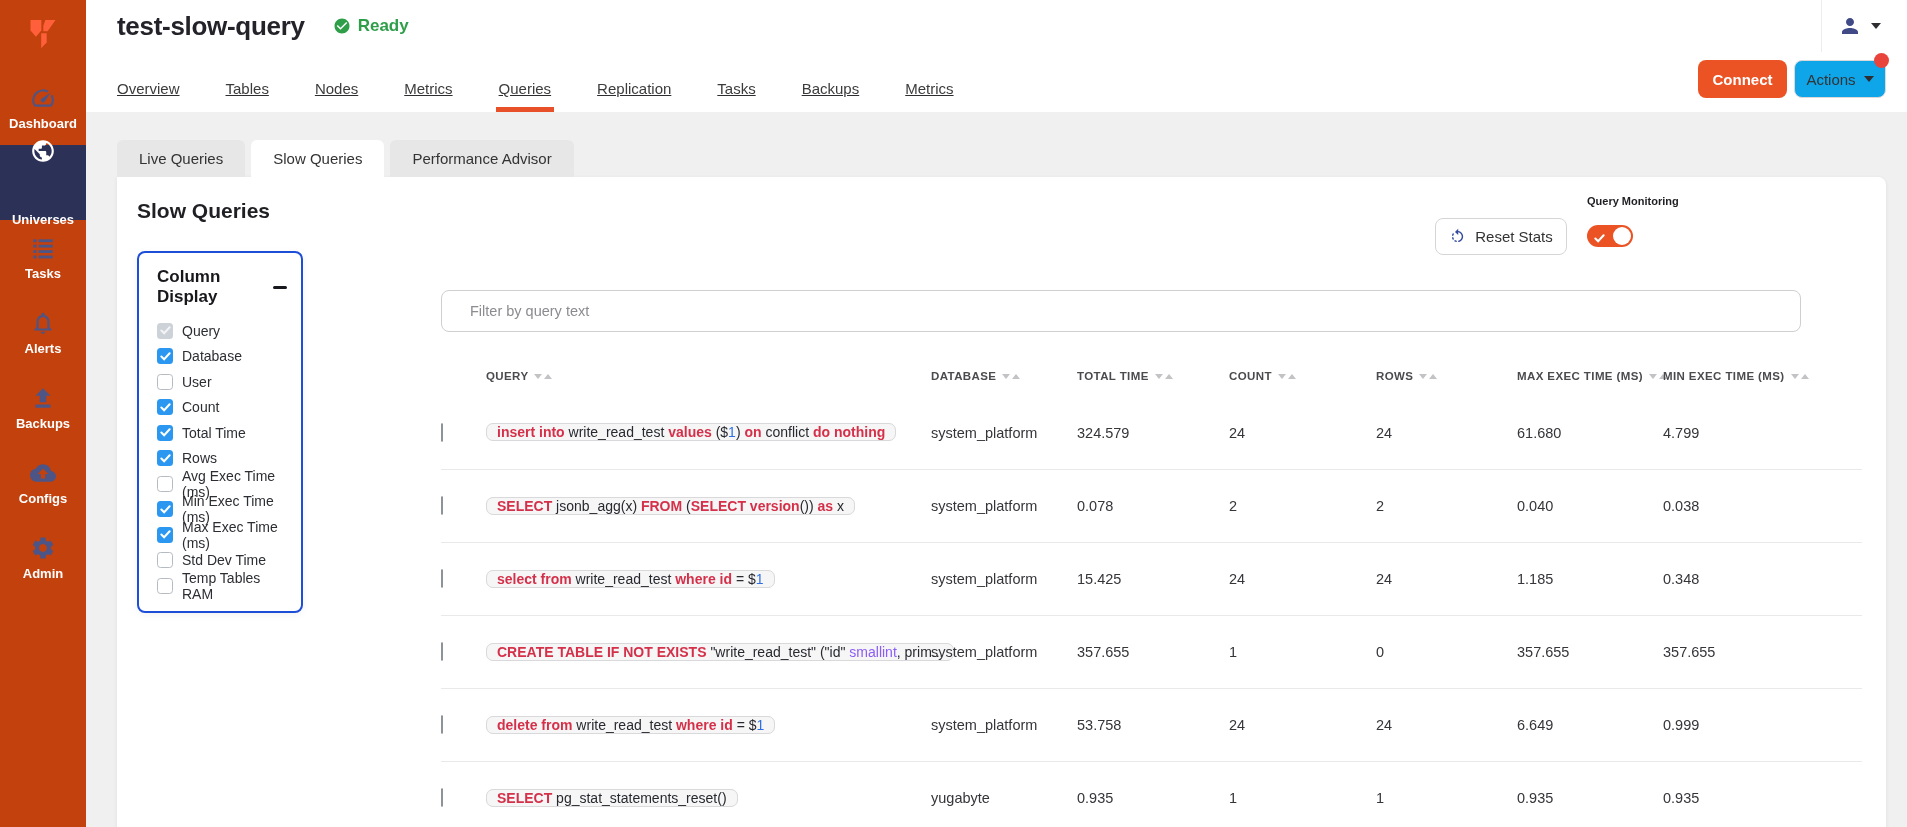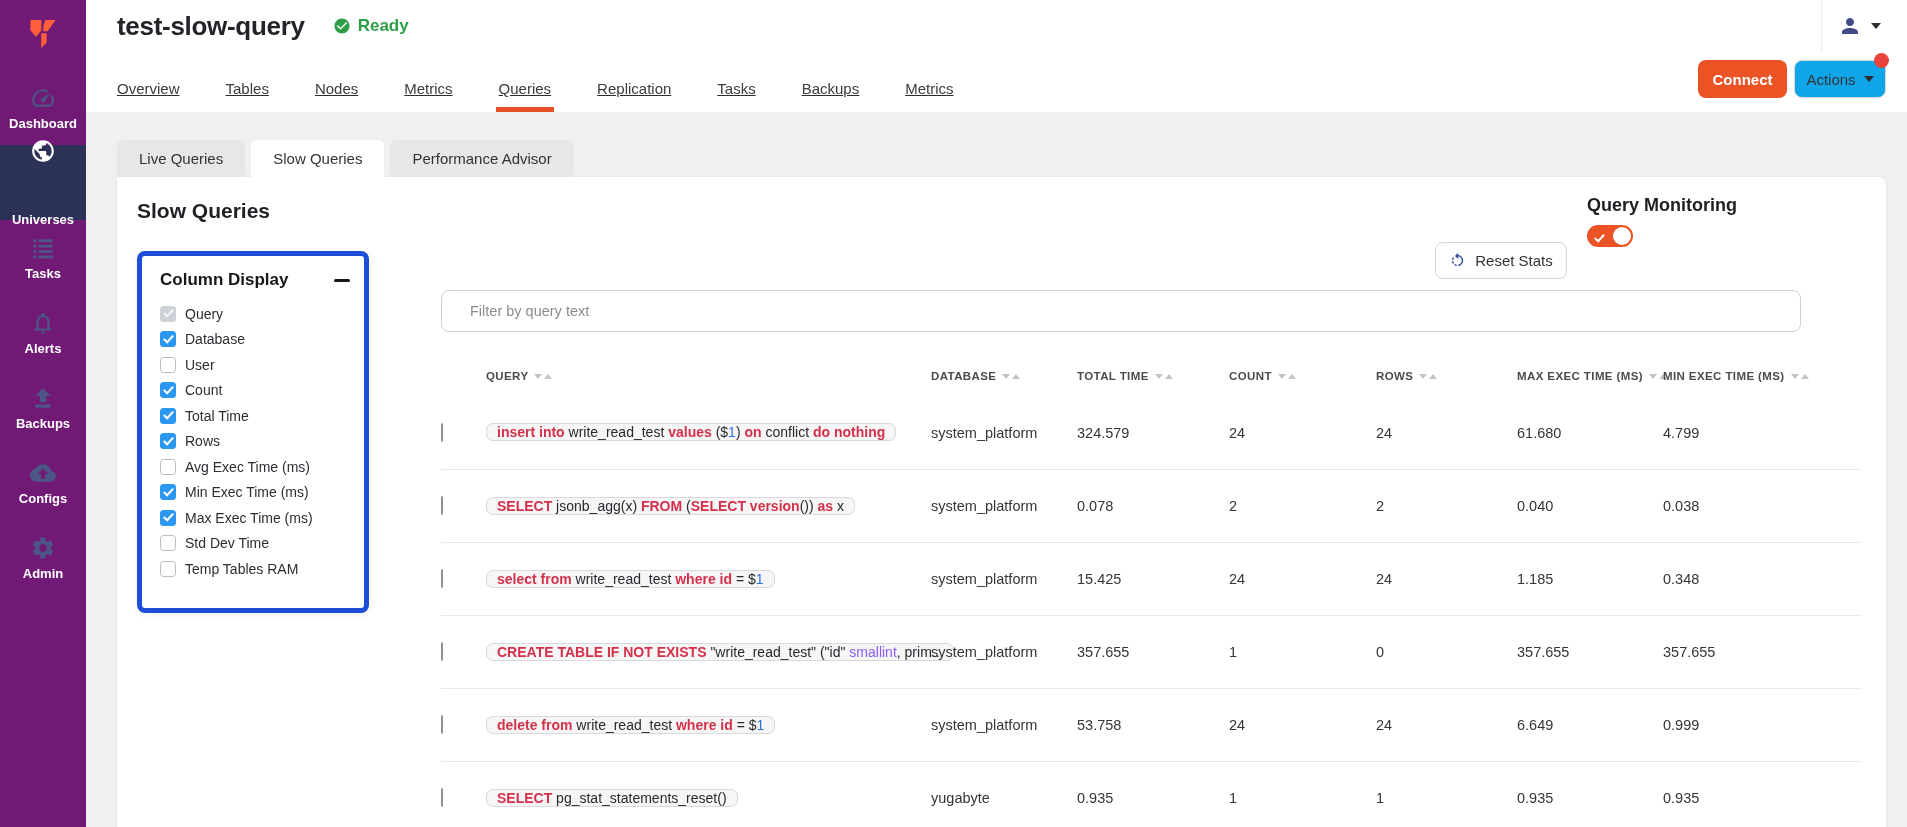--- a/index.html
+++ b/index.html
@@ -1,20 +1,20 @@
 <!DOCTYPE html>
 <html><head>
 <meta charset="utf-8">
 <style>
   * { margin:0; padding:0; box-sizing:border-box; }
   html,body { width:1907px; height:827px; overflow:hidden; }
   body { font-family:"Liberation Sans","DejaVu Sans",sans-serif; background:#f0f0f1; position:relative; color:#2c2c31; }
 
   
-  .sidebar { position:absolute; left:0; top:0; bottom:0; width:86px; background:#701a75; z-index:40; }
+  .sidebar { position:absolute; left:0; top:0; bottom:0; width:86px; background:#c2410c; z-index:40; }
   .logo { height:70px; display:flex; align-items:center; justify-content:center; cursor:pointer; }
   .logo svg { width:40px; height:40px; }
   .side-items { display:flex; flex-direction:column; }
   .side-item { height:75px; display:flex; flex-direction:column; align-items:center; justify-content:center; gap:5px; cursor:pointer; }
   .side-item.active { background:#2c3157;gap:48px; }
   .side-item .side-icon svg { width:26px; height:26px; fill:#4d5586; display:block; }
   .side-item.active .side-icon svg { fill:#ffffff; }
   .side-label { color:#ffffff; font-size:13px; font-weight:600; }
 
   
@@ -38,29 +38,29 @@
 
   
   .content { position:absolute; left:86px; top:112px; right:0; bottom:0; background:#f0f0f1; }
   .subtabs { position:absolute; left:31px; top:28px; display:flex; gap:6px; z-index:5; }
   .subtab { height:37px; padding:0 22px; background:#e7e7e8; border-radius:6px 6px 0 0; display:flex; align-items:center; font-size:15px; color:#333; cursor:pointer; }
   .subtab.active { background:#ffffff; font-weight:400; }
 
   .panel { position:absolute; left:31px; top:65px; width:1769px; height:652px; background:#fff; border-radius:0 8px 0 0; box-shadow:0 1px 4px rgba(0,0,0,.07); overflow:hidden; }
   .panel-heading { position:absolute; left:20px; top:22px; font-size:21px; font-weight:700; color:#1f1f24; }
 
-  .reset-btn { position:absolute; left:1318px; top:41px; width:132px; height:37px; border:1px solid #d5d5d5; border-radius:8px; background:#fff; display:flex; align-items:center; justify-content:center; gap:9px; font-size:15px; color:#333; cursor:pointer; font-family:inherit;margin-top:24px; }
+  .reset-btn { position:absolute; left:1318px; top:41px; width:132px; height:37px; border:1px solid #d5d5d5; border-radius:8px; background:#fff; display:flex; align-items:center; justify-content:center; gap:9px; font-size:15px; color:#333; cursor:pointer; font-family:inherit; }
   .reset-btn svg { width:17px; height:17px; fill:#334a9e; }
-  .qm-label { position:absolute; left:1470px; top:18px; font-size:18px; font-weight:700; color:#1e1e23; }
+  .qm-label { position:absolute; left:1470px; top:18px; font-size:11px; font-weight:700; color:#1e1e23; }
   .toggle { position:absolute; left:1470px; top:48px; width:46px; height:22px; border-radius:11px; background:#eb5324; cursor:pointer; }
   .toggle .knob { position:absolute; right:2px; top:2px; width:18px; height:18px; border-radius:50%; background:#fff; }
   .toggle .tick { position:absolute; left:7px; top:5px; }
 
   
-  .card { position:absolute; left:20px; top:74px; width:232px; height:362px; background:#fff; border:5px solid #1d4ed8; border-radius:8px; box-shadow:0 2px 8px rgba(0,0,0,.05); padding:14px 14px 0 18px; }
+  .card { position:absolute; left:20px; top:74px; width:166px; height:362px; background:#fff; border:2px solid #1d4ed8; border-radius:8px; box-shadow:0 2px 8px rgba(0,0,0,.05); padding:14px 14px 0 18px; }
   .card-head { display:flex; justify-content:space-between; align-items:center; margin-bottom:11px; }
   .card-title { font-size:17px; font-weight:700; color:#17171c; }
   .minus-icon { width:16px; height:3px; background:#16181d; border-radius:2px; cursor:pointer; }
   .option-row { display:flex; align-items:center; gap:9px; height:25.5px; cursor:pointer; }
   .cb { width:16px; height:16px; border-radius:3.5px; flex:0 0 16px; display:flex; align-items:center; justify-content:center; }
   .cb.off { border:1.5px solid #b6bbc2; background:#fff; }
   .cb.on { background:#2b97f0; }
   .cb.on.disabled { background:#cdd2d8; }
   .option-label { font-size:14px; color:#2c2e33; }
 

